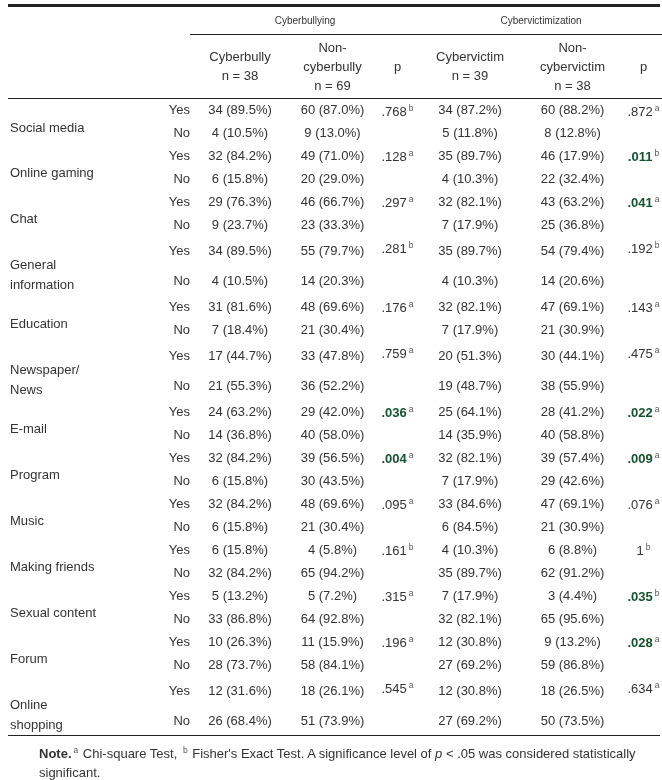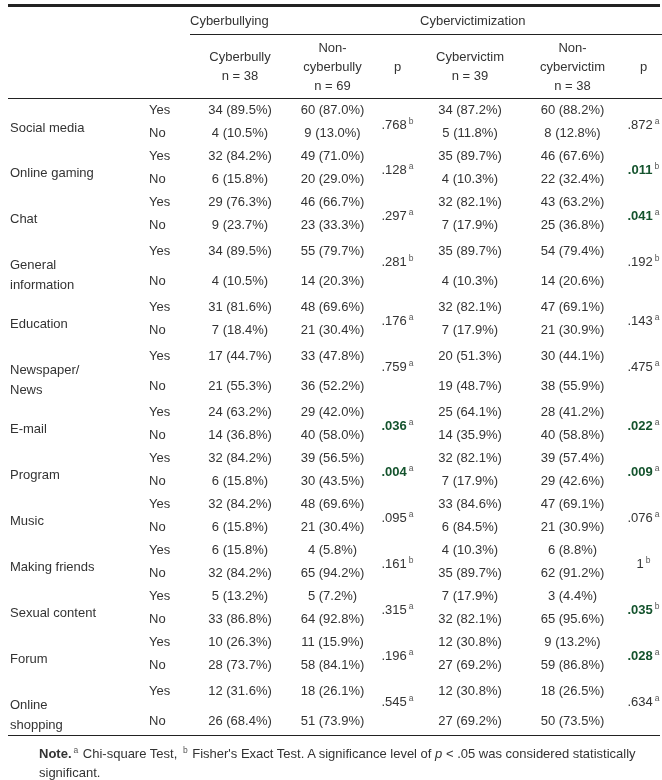--- a/index.html
+++ b/index.html
@@ -29,29 +29,29 @@
   }
   col.c-label { width: 139px; }
   col.c-resp  { width: 43px;  }
   col.c-cb    { width: 100px; }
   col.c-ncb   { width: 85px;  }
   col.c-p1    { width: 45px;  }
   col.c-cv    { width: 100px; }
   col.c-ncv   { width: 105px; }
   col.c-p2    { width: 37px;  }
   thead th { font-weight: normal; color: #333; }
-  .group-row th { height: 27px; vertical-align: middle; text-align: left; font-size: 13px; }
+  .group-row th { height: 27px; vertical-align: middle; text-align: center; font-size: 10px; }
   .group-row th.group { border-bottom: 1.2px solid #222; }
   .colhead-row th { height: 64px; vertical-align: middle; text-align: center; white-space: pre-line; line-height: 19px; border-bottom: 1.5px solid #222; font-size: 13px; }
   tbody td { height: 23px; vertical-align: middle; font-size: 13px; color: #333; }
   td.label-cell { text-align: left; vertical-align: top; padding: 3px 0 0 2px; line-height: 20px; }
   td.label-cell .label-inner { display: inline-block; max-width: 92px; margin-top: 16px; }
-  td.resp-cell { text-align: left; padding-left: 2px; }
+  td.resp-cell { text-align: right; padding-left: 2px; }
   td.val-cell { text-align: center; }
-  td.p-cell { text-align: center; vertical-align: top; padding-top: 17px; }
+  td.p-cell { text-align: center; vertical-align: top; padding-top: 4px; }
   sup.marker { font-size: 8.5px; vertical-align: super; margin-left: 2px; color: #555; }
   .sig { font-weight: bold; color: #14532d; }
   .note {
     width: 648px;
     padding: 5px 2px 6px 2px;
     font-size: 13px;
     line-height: 19px;
     color: #333;
     margin-left: 29px;
   }
@@ -120,21 +120,21 @@
           <td class="val-cell">5 (11.8%)</td>
           <td class="val-cell">8 (12.8%)</td>
         </tr>
         <tr>
           <td class="label-cell" rowspan="2"><span class="label-inner">Online gaming</span></td>
           <td class="resp-cell">Yes</td>
           <td class="val-cell">32 (84.2%)</td>
           <td class="val-cell">49 (71.0%)</td>
           <td class="p-cell" rowspan="2"><span>.128</span><sup class="marker">a</sup></td>
           <td class="val-cell">35 (89.7%)</td>
-          <td class="val-cell">46 (67.6%)</td>
+          <td class="val-cell">46 (17.9%)</td>
           <td class="p-cell" rowspan="2"><span class="sig">.011</span><sup class="marker">b</sup></td>
         </tr>
         <tr>
           <td class="resp-cell">No</td>
           <td class="val-cell">6 (15.8%)</td>
           <td class="val-cell">20 (29.0%)</td>
           <td class="val-cell">4 (10.3%)</td>
           <td class="val-cell">22 (32.4%)</td>
         </tr>
         <tr>

